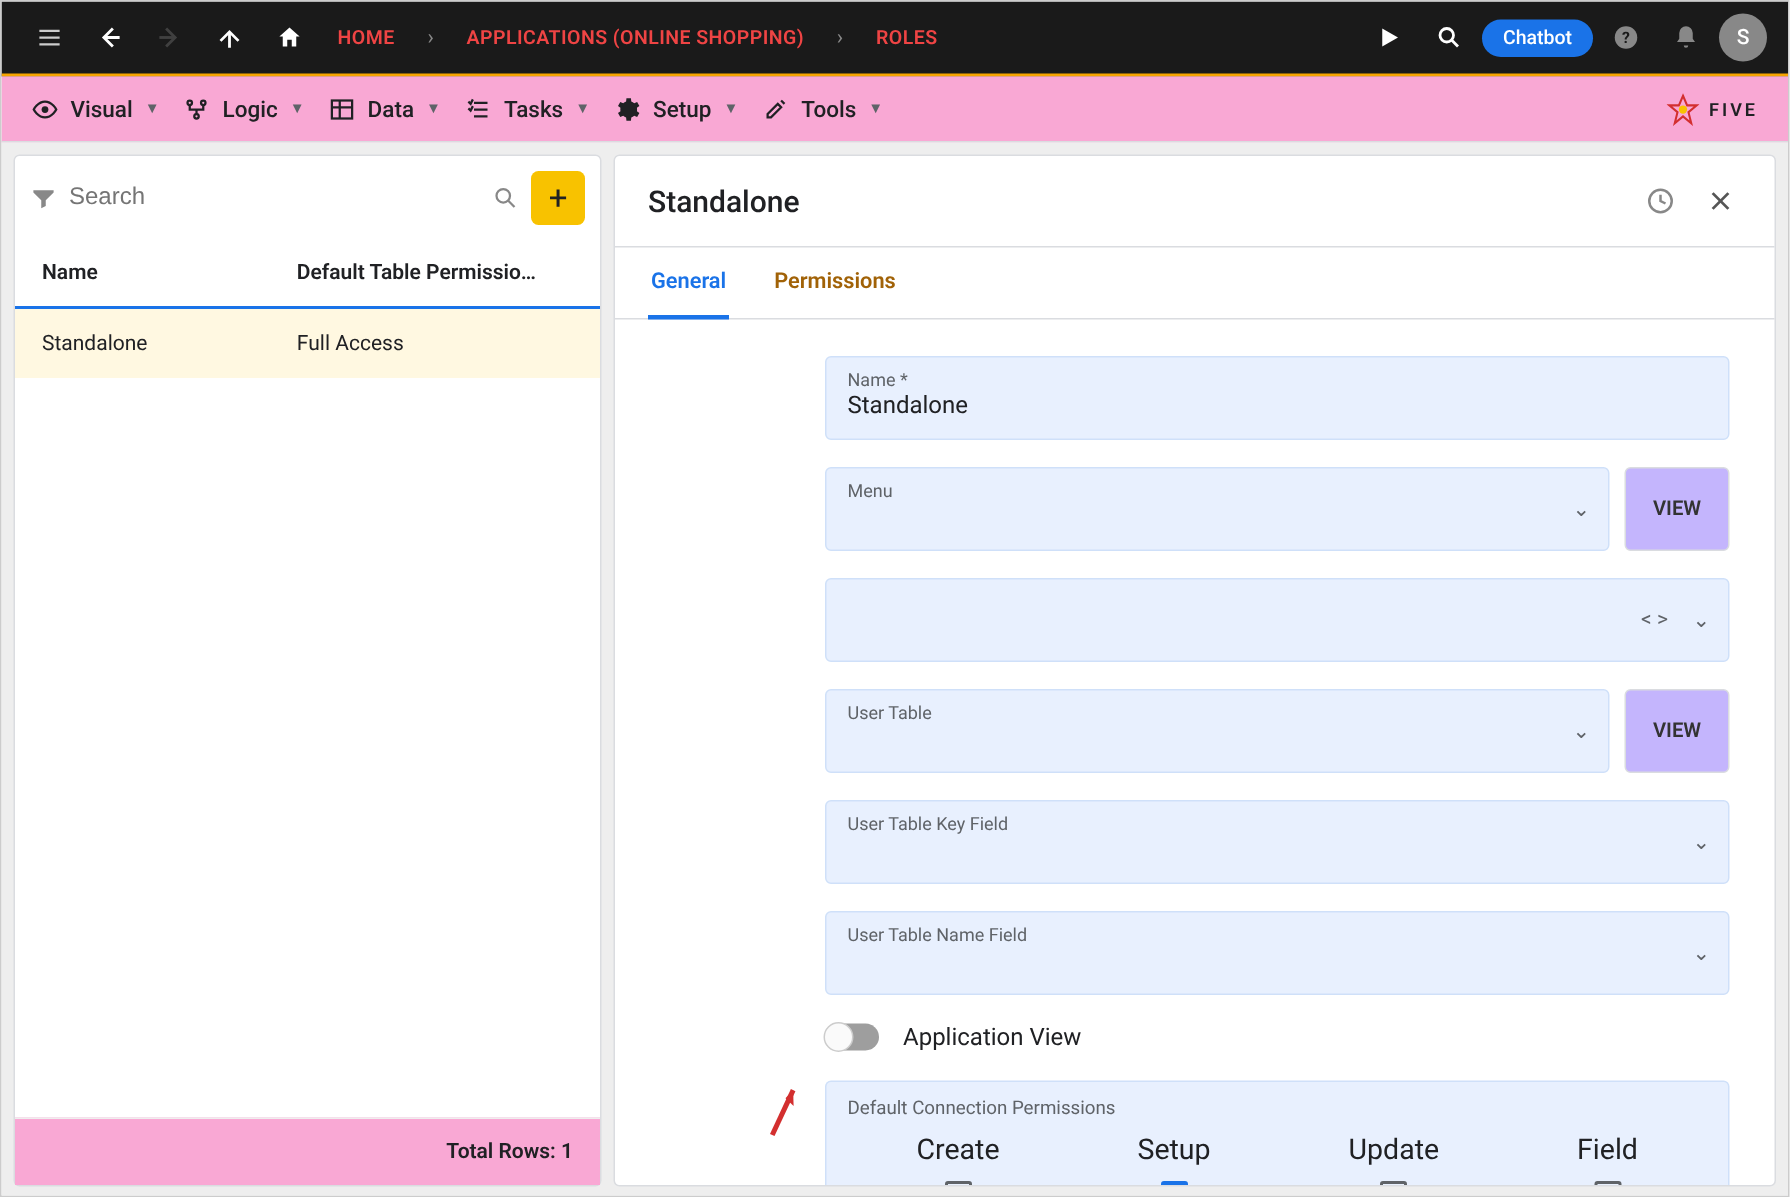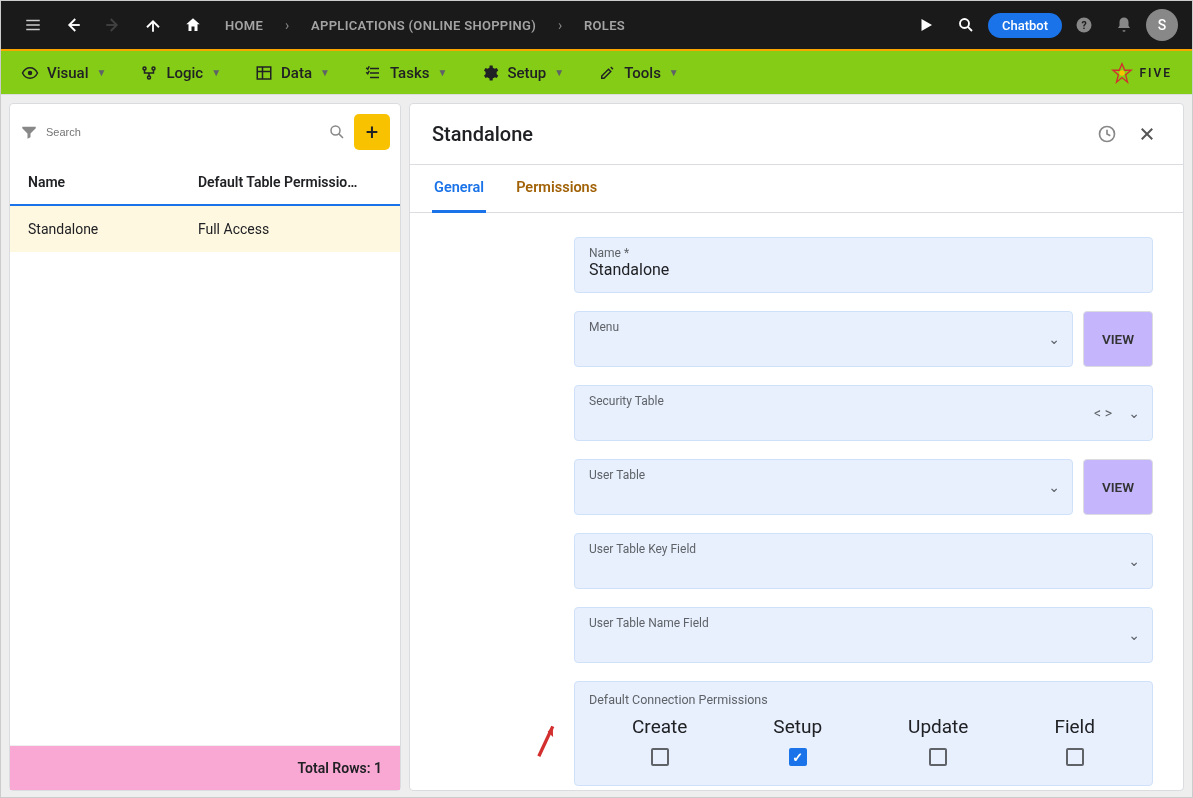--- a/index.html
+++ b/index.html
@@ -2,58 +2,58 @@
 <html><head>
 <meta charset="utf-8">
 <style>
   * { box-sizing: border-box; margin: 0; padding: 0; }
   body { font-family: -apple-system, BlinkMacSystemFont, "Segoe UI", Roboto, Arial, sans-serif; font-size: 14px; color: #202124; background: #fff; width: 1193px; height: 798px; overflow: hidden; border: 1px solid #ccc; }
   
   
   .topbar { background: #1a1a1a; height: 50px; display: flex; align-items: center; padding: 0 14px; gap: 4px; color: #e0e0e0; border-bottom: 2px solid #f8a500; }
   .topbar .nav-ico { width: 36px; height: 36px; display: flex; align-items: center; justify-content: center; cursor: pointer; }
   .topbar .nav-ico.disabled { opacity: 0.35; }
-  .crumb { font-size: 13px; font-weight: 600; letter-spacing: .3px; color: #a3a3a3; padding: 0 10px; }
+  .crumb { font-size: 13px; font-weight: 600; letter-spacing: .3px; color: #ef4444; padding: 0 10px; }
   .crumb-sep { color: #888; font-size: 14px; width: 20px; text-align: center; }
   .topbar .spacer { flex: 1; }
   .chatbot-btn { background: #1a73e8; color: #fff; border-radius: 14px; padding: 5px 14px; font-size: 13px; font-weight: 500; text-align: center; }
   .avatar { width: 32px; height: 32px; border-radius: 50%; background: #888; display: flex; align-items: center; justify-content: center; color: #fff; font-weight: 500; }
 
   
-  .toolbar { height: 44px; display: flex; align-items: center; padding: 0 20px; gap: 34px; border-bottom: 1px solid #dadce0; background: #84cc16; }
+  .toolbar { height: 44px; display: flex; align-items: center; padding: 0 20px; gap: 16px; border-bottom: 1px solid #dadce0; background: #f9a8d4; }
   .tool-item { display: flex; align-items: center; gap: 8px; font-weight: 500; font-size: 15px; color: #202124; cursor: pointer; }
   .tool-item .caret { font-size: 10px; color: #5f6368; }
   .toolbar .brand { margin-left: auto; display: flex; align-items: center; gap: 6px; font-weight: 600; font-size: 12px; letter-spacing: 2px; }
 
   
   .workspace { display: flex; height: calc(798px - 50px - 44px); background: #eee; padding: 8px; gap: 8px; }
   .left-panel { width: 392px; background: #fff; border-radius: 4px; display: flex; flex-direction: column; border: 1px solid #dadce0; }
   .right-panel { flex: 1; background: #fff; border-radius: 4px; border: 1px solid #dadce0; display: flex; flex-direction: column; position: relative; }
 
   
   .lp-search { display: flex; align-items: center; padding: 10px 10px; gap: 8px; }
-  .lp-search input { border: none; outline: none; flex: 1; font-size: 11px; color: #000000; background: transparent; }
+  .lp-search input { border: none; outline: none; flex: 1; font-size: 16px; color: #000000; background: transparent; }
   .lp-search .add-btn { width: 36px; height: 36px; background: #f8c200; border-radius: 5px; display: flex; align-items: center; justify-content: center; font-size: 22px; color: #202124; }
 
   .lp-table-head { display: flex; border-bottom: 2px solid #1a73e8; padding: 14px 18px; font-weight: 600; font-size: 14px; }
   .lp-table-head > div:first-child { width: 48%; }
   .lp-row { display: flex; padding: 15px 18px; background: #fff8e1; font-size: 14px; }
   .lp-row > div:first-child { width: 48%; }
   .lp-footer { margin-top: auto; padding: 14px 18px; text-align: right; font-weight: 600; font-size: 14px; border-top: 1px solid #eee; background:#f9a8d4; }
 
   
   .rp-head { display: flex; align-items: center; padding: 16px 22px; gap: 12px; border-bottom: 1px solid #dadce0; }
   .rp-head h2 { font-size: 20px; font-weight: 500; flex: 1; }
   .rp-head .ico { color: #888; width: 28px; height: 28px; display:flex; align-items:center; justify-content:center; cursor:pointer; }
 
   .rp-tabs { display: flex; padding: 0 22px; gap: 28px; border-bottom: 1px solid #dadce0; }
   .rp-tab { padding: 14px 2px; font-weight: 600; font-size: 14.5px; color: #a16207; cursor: pointer; }
   .rp-tab.active { color: #1a73e8; border-bottom: 3px solid #1a73e8; margin-bottom: -1px; }
 
-  .rp-body { flex: 1; overflow-y: auto; padding: 24px 30px 18px 140px; position: relative; margin-left: 24px; }
+  .rp-body { flex: 1; overflow-y: auto; padding: 24px 30px 18px 140px; position: relative; }
   .rp-body::-webkit-scrollbar { width: 10px; }
   .rp-body::-webkit-scrollbar-thumb { background: #bbb; border-radius: 5px; }
 
   .field-row { display: flex; align-items: stretch; gap: 10px; margin-bottom: 18px; }
   .field-box { flex: 1; background: #e8f0fe; border: 1px solid #cfe0f9; border-radius: 4px; padding: 8px 14px 12px; min-height: 56px; position: relative; }
   .field-box .lbl { font-size: 12px; color: #5f6368; display:block; }
   .field-box .val { font-size: 16px; color: #202124; }
   .field-box .dd { position: absolute; right: 12px; top: 50%; transform: translateY(-50%); color: #5f6368; font-size: 14px; }
   .field-box .code-ico { position: absolute; right: 40px; top: 50%; transform: translateY(-50%); color: #5f6368; font-size: 14px; }
   .view-btn { width: 70px; display:flex; align-items:center; justify-content:center; border:1px solid #dadce0; border-radius:4px; background:#c4b5fd; font-weight:600; font-size:13.5px; color:#333; }
@@ -263,21 +263,20 @@
       <div class="field-row">
         <div class="field-box">
           <span class="lbl">Menu</span>
           <span class="dd">⌄</span>
         </div>
         <div class="view-btn">VIEW</div>
       </div>
 
       <div class="field-row">
         <div class="field-box">
-          <span class="lbl">Security Table</span>
           <span class="code-ico">&lt; &gt;</span>
           <span class="dd">⌄</span>
         </div>
       </div>
 
       <div class="field-row">
         <div class="field-box">
           <span class="lbl">User Table</span>
           <span class="dd">⌄</span>
         </div>
@@ -291,20 +290,24 @@
         </div>
       </div>
 
       <div class="field-row">
         <div class="field-box">
           <span class="lbl">User Table Name Field</span>
           <span class="dd">⌄</span>
         </div>
       </div>
 
+      <div class="toggle-row">
+        <div class="toggle"></div>
+        <span class="tlabel">Application View</span>
+      </div>
 
       <div class="perm-box">
         <div class="ptitle">Default Connection Permissions</div>
         <div class="perm-grid">
           <div class="perm-col">
             <div class="plabel">Create</div>
             <div class="checkbox"></div>
           </div>
           <div class="perm-col">
             <div class="plabel">Setup</div>

